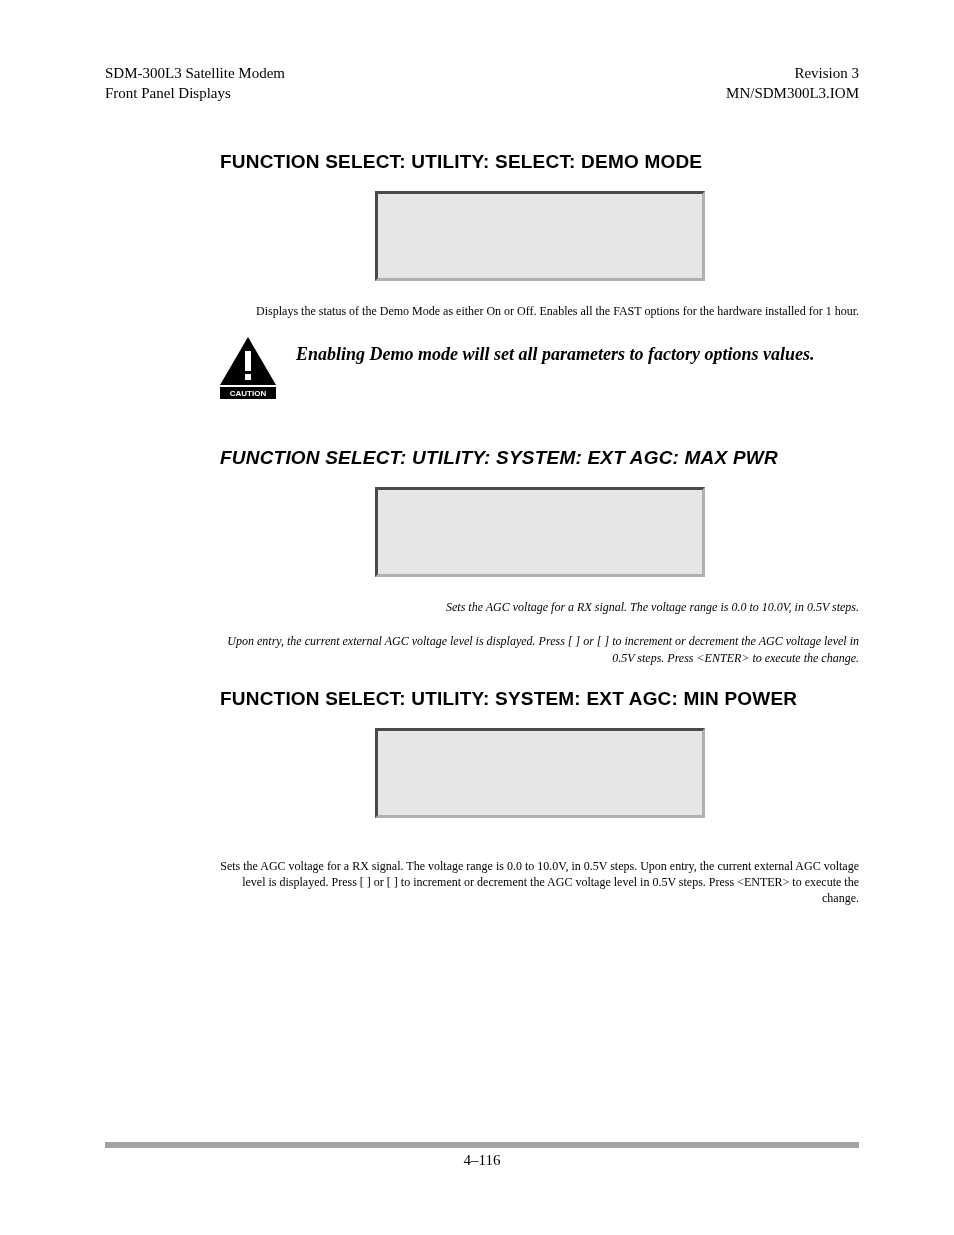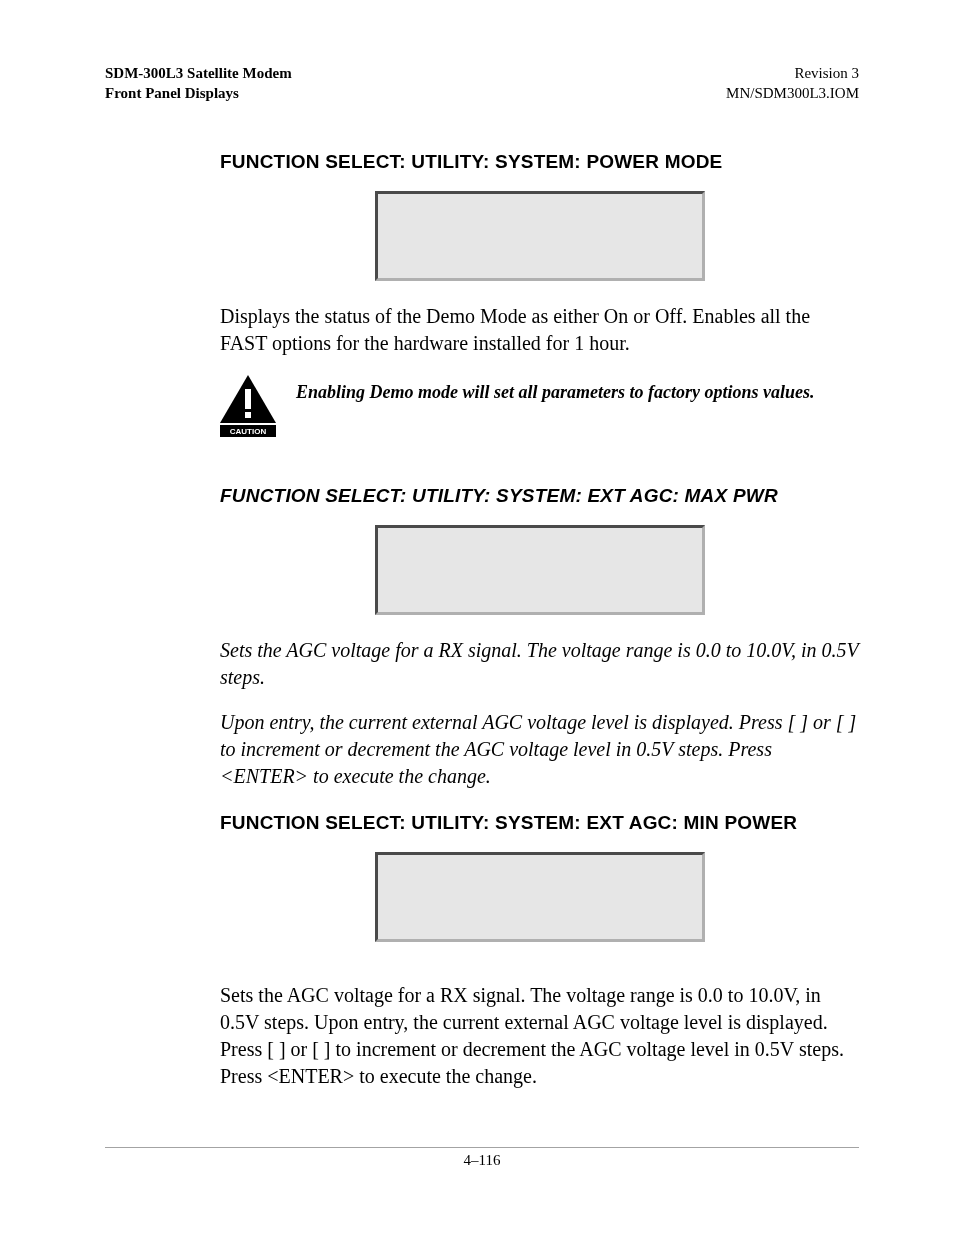--- a/index.html
+++ b/index.html
@@ -14,21 +14,21 @@
     .page {
       padding: 64px 95px 0 105px;
     }
     .header {
       display: flex;
       justify-content: space-between;
       font-size: 15px;
       line-height: 1.3;
       margin-bottom: 48px;
     }
-    .header-left { text-align: left; font-weight: bold; }
+    .header-left { text-align: left; }
     .header-right { text-align: right; }
     .content {
       margin-left: 115px;
     }
     .section-heading {
       font-family: Arial, Helvetica, sans-serif;
       font-weight: bold;
       font-size: 19px;
       letter-spacing: 0.2px;
       margin-bottom: 18px;
@@ -39,23 +39,24 @@
       background: #e6e6e6;
       border: 3px solid #000;
       border-top-color: #4a4a4a;
       border-left-color: #4a4a4a;
       border-right-color: #b0b0b0;
       border-bottom-color: #b0b0b0;
       margin: 0 auto 22px auto;
       display:block;
     }
     .body-text {
-      font-size: 20px;
+      font-size: 12px;
       line-height: 1.35;
       margin-bottom: 18px;
+      text-align: right;
     }
     .caution-row {
       display: flex;
       align-items: flex-start;
       gap: 20px;
       margin-bottom: 44px;
     }
     .caution-icon {
       flex: 0 0 auto;
       width: 56px;
@@ -67,21 +68,21 @@
       line-height: 1.3;
       padding-top: 6px;
     }
     .section2 { margin-top: 0; font-style: italic; }
     .section3 { margin-top: 22px; }
     .footer {
       position: absolute;
       left: 105px;
       right: 95px;
       bottom: 66px;
-      border-top: 1px solid #a3a3a3;
+      border-top: 6px solid #a3a3a3;
       text-align: center;
       padding-top: 4px;
       font-size: 15px;
     }
   </style>
 </head>
 <body>
 
 <div class="page">
   <div class="header">
@@ -90,21 +91,21 @@
       <div>Front Panel Displays</div>
     </div>
     <div class="header-right">
       <div>Revision 3</div>
       <div>MN/SDM300L3.IOM</div>
     </div>
   </div>
 
   <div class="content">
 
-    <div class="section-heading">FUNCTION SELECT: UTILITY: SYSTEM: POWER MODE</div>
+    <div class="section-heading">FUNCTION SELECT: UTILITY: SELECT: DEMO MODE</div>
     <div class="display-box"></div>
     <p class="body-text">Displays the status of the Demo Mode as either On or Off. Enables all the FAST options for the hardware installed for 1 hour.</p>
     <div class="caution-row">
       <div class="caution-icon">
         <svg viewBox="0 0 56 62" width="56" height="62">
           <polygon points="28,0 56,48 0,48" fill="#000"></polygon>
           <rect x="25" y="14" width="6" height="20" fill="#fff"></rect>
           <rect x="25" y="37" width="6" height="6" fill="#fff"></rect>
           <rect x="0" y="50" width="56" height="12" fill="#000"></rect>
           <text x="28" y="59" text-anchor="middle" font-family="Arial" font-size="8" font-weight="bold" fill="#fff">CAUTION</text>

